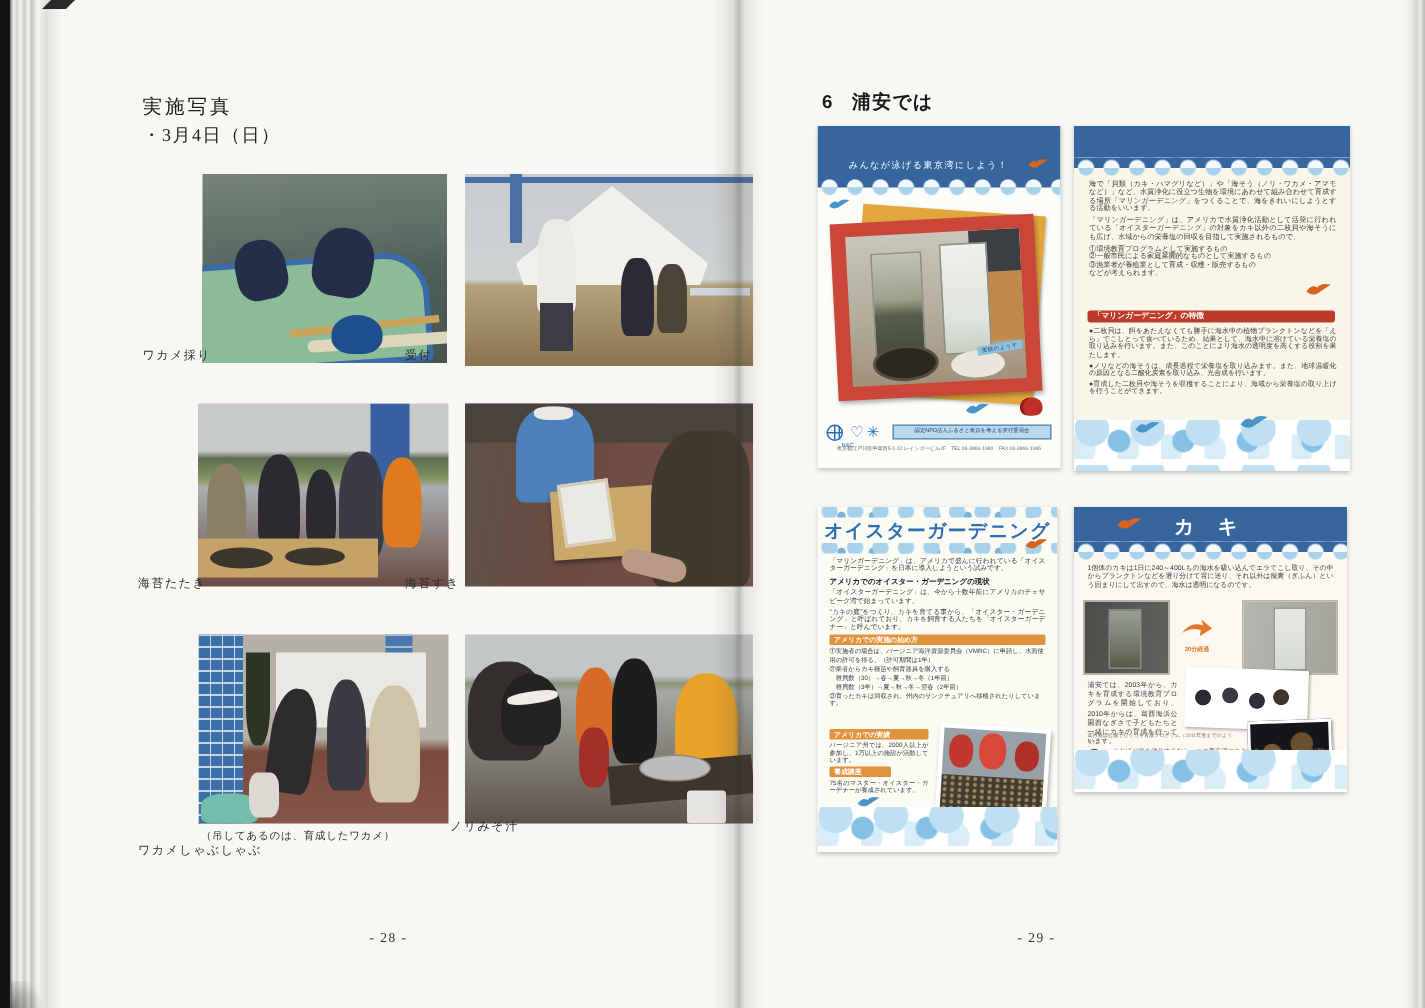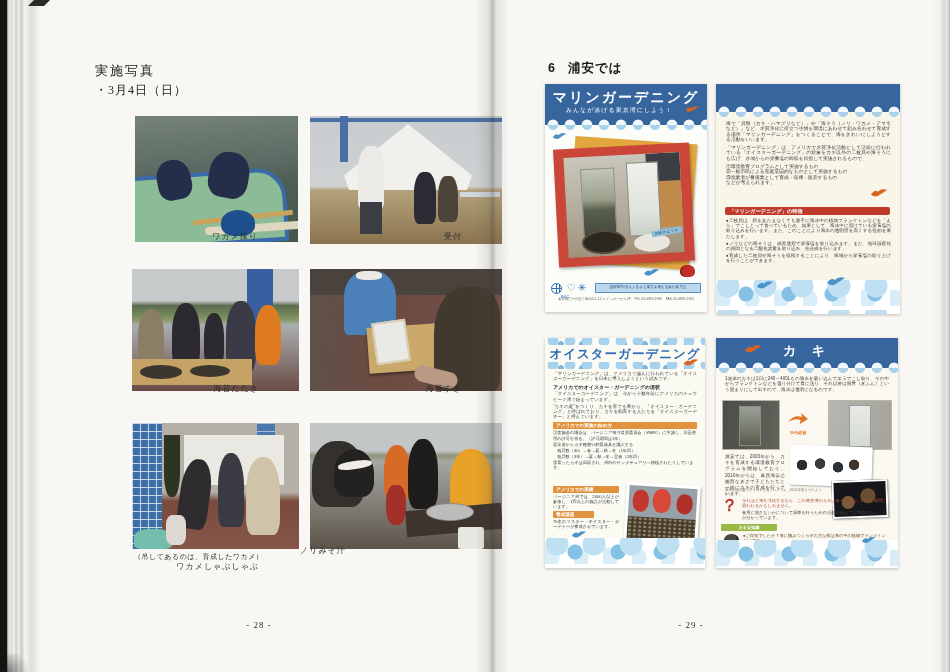--- a/index.html
+++ b/index.html
@@ -17,21 +17,21 @@
       rgba(50,48,44,.30) 52%,rgba(80,78,72,.12) 62%,rgba(80,78,72,0) 100%);}
   .corner-sh{position:absolute;left:0;bottom:0;width:26px;height:18px;
     background:radial-gradient(circle at 0 100%,rgba(40,40,38,.55),rgba(40,40,38,0) 70%);}
 
   
   .serif{font-family:"Liberation Serif","DejaVu Serif",serif;}
   .lp-title{position:absolute;left:88px;top:62px;font-size:13px;letter-spacing:2px;color:#1d1d1d;}
   .lp-date{position:absolute;left:88px;top:82px;font-size:12px;letter-spacing:1px;color:#1d1d1d;}
   .photo{position:absolute;overflow:hidden;background:#999;}
   .ly{position:absolute;}
-  .cap{position:absolute;font-size:8px;letter-spacing:1px;color:#2e2e2e;text-align:right;}
+  .cap{position:absolute;font-size:8px;letter-spacing:1px;color:#2e2e2e;text-align:left;}
   .cap.left{text-align:left;}
   .note{position:absolute;font-size:7px;letter-spacing:.5px;color:#2e2e2e;}
   .pagenum{position:absolute;font-size:9px;color:#2e2e2e;letter-spacing:1px;}
 
   
   .p1{left:88px;top:100px;width:163px;height:126px;background:linear-gradient(175deg,#75837a 0%,#5d6c64 38%,#4f5e56 55%,#46554e 100%);}
   .p1 .boat{left:-6px;bottom:-4px;width:150px;height:66px;background:#8cbb97;border:4px solid #3a6ba8;border-radius:6px 30px 4px 4px;transform:rotate(-4deg);}
   .p1 .fig{background:#252e49;border-radius:45% 45% 35% 35%;}
   .p1 .f1{left:22px;bottom:42px;width:34px;height:40px;transform:rotate(-12deg);}
   .p1 .f2{left:74px;bottom:44px;width:40px;height:46px;transform:rotate(10deg);}
@@ -194,21 +194,21 @@
   .fC-photo .scene{position:relative;width:100%;height:100%;background:#98a0a8;overflow:hidden;}
   .fC-photo .kid{position:absolute;border-radius:45%;}
   .fC-photo .k1{left:4px;top:4px;width:16px;height:22px;background:#c23830;}
   .fC-photo .k2{left:24px;top:2px;width:18px;height:24px;background:#d84838;}
   .fC-photo .k3{right:4px;top:6px;width:16px;height:20px;background:#b03028;}
   .fC-photo .tray{position:absolute;left:0;bottom:0;width:100%;height:42%;background:#453b2d;
     background-image:radial-gradient(circle,#9a8a6a 1px,transparent 1.6px);background-size:5px 4px;}
   .fC .wave-band{height:30px;}
 
   
-  .fD{left:709px;top:338px;width:182px;height:230px;background:#faf8f0;}
+  .fD{left:709px;top:338px;width:182px;height:190px;background:#faf8f0;}
   .fD .fhead{height:23px;}
   .fD .ftitle{top:4px;font-size:13px;letter-spacing:6px;}
   .fD .ws-top{top:23px;}
   .fD .ws-bot{top:30px;}
   .fD .para1{position:absolute;left:9px;right:9px;top:38px;font-size:4.6px;line-height:5.4px;color:#3d3c38;text-align:justify;}
   .fD-ph{position:absolute;top:62px;height:48px;border:1px solid #b9b5aa;overflow:hidden;}
   .fD-ph1{left:6px;width:56px;background:linear-gradient(100deg,#4c4c48,#63635c);}
   .fD-ph1 .g{position:absolute;left:16px;top:5px;width:20px;height:38px;background:linear-gradient(#9aa096,#6d7264 70%,#565b4c);border:1px solid #8a8d84;}
   .fD-ph2{left:112px;width:62px;background:linear-gradient(100deg,#b7b7b1,#a3a39b);}
   .fD-ph2 .g{position:absolute;left:20px;top:4px;width:20px;height:40px;background:linear-gradient(#e7eae4,#d4dad2);border:1px solid #999;}
@@ -331,21 +331,20 @@
 
     <div class="binding"></div>
 
     <section>
       <div class="rp-head">
         <span class="num">6</span><span>浦安では</span>
       </div>
 
       <div class="flyer fA">
         <div class="fhead"></div>
-        <div class="ftitle">マリンガーデニング</div>
         <div class="fsub">みんなが泳げる東京湾にしよう！</div>
         <svg class="bird orange" style="right:8px;top:21px;width:14px;height:9px" viewBox="0 0 20 12">
             <path d="M1 7 Q5 1 9 4 Q12 0 19 2 Q13 6 9 8.5 Q5 10.5 1 7 Z"></path>
             <path class="accent" d="M6 5.5 Q10 3.5 13 4.5 Q10 6.5 6 5.5Z"></path>
           </svg>
         <div class="ws-top"></div>
         <div class="ws-bot"></div>
         <svg class="bird" style="left:7px;top:48px;width:15px;height:9px" viewBox="0 0 20 12">
             <path d="M1 7 Q5 1 9 4 Q12 0 19 2 Q13 6 9 8.5 Q5 10.5 1 7 Z"></path>
           </svg>

